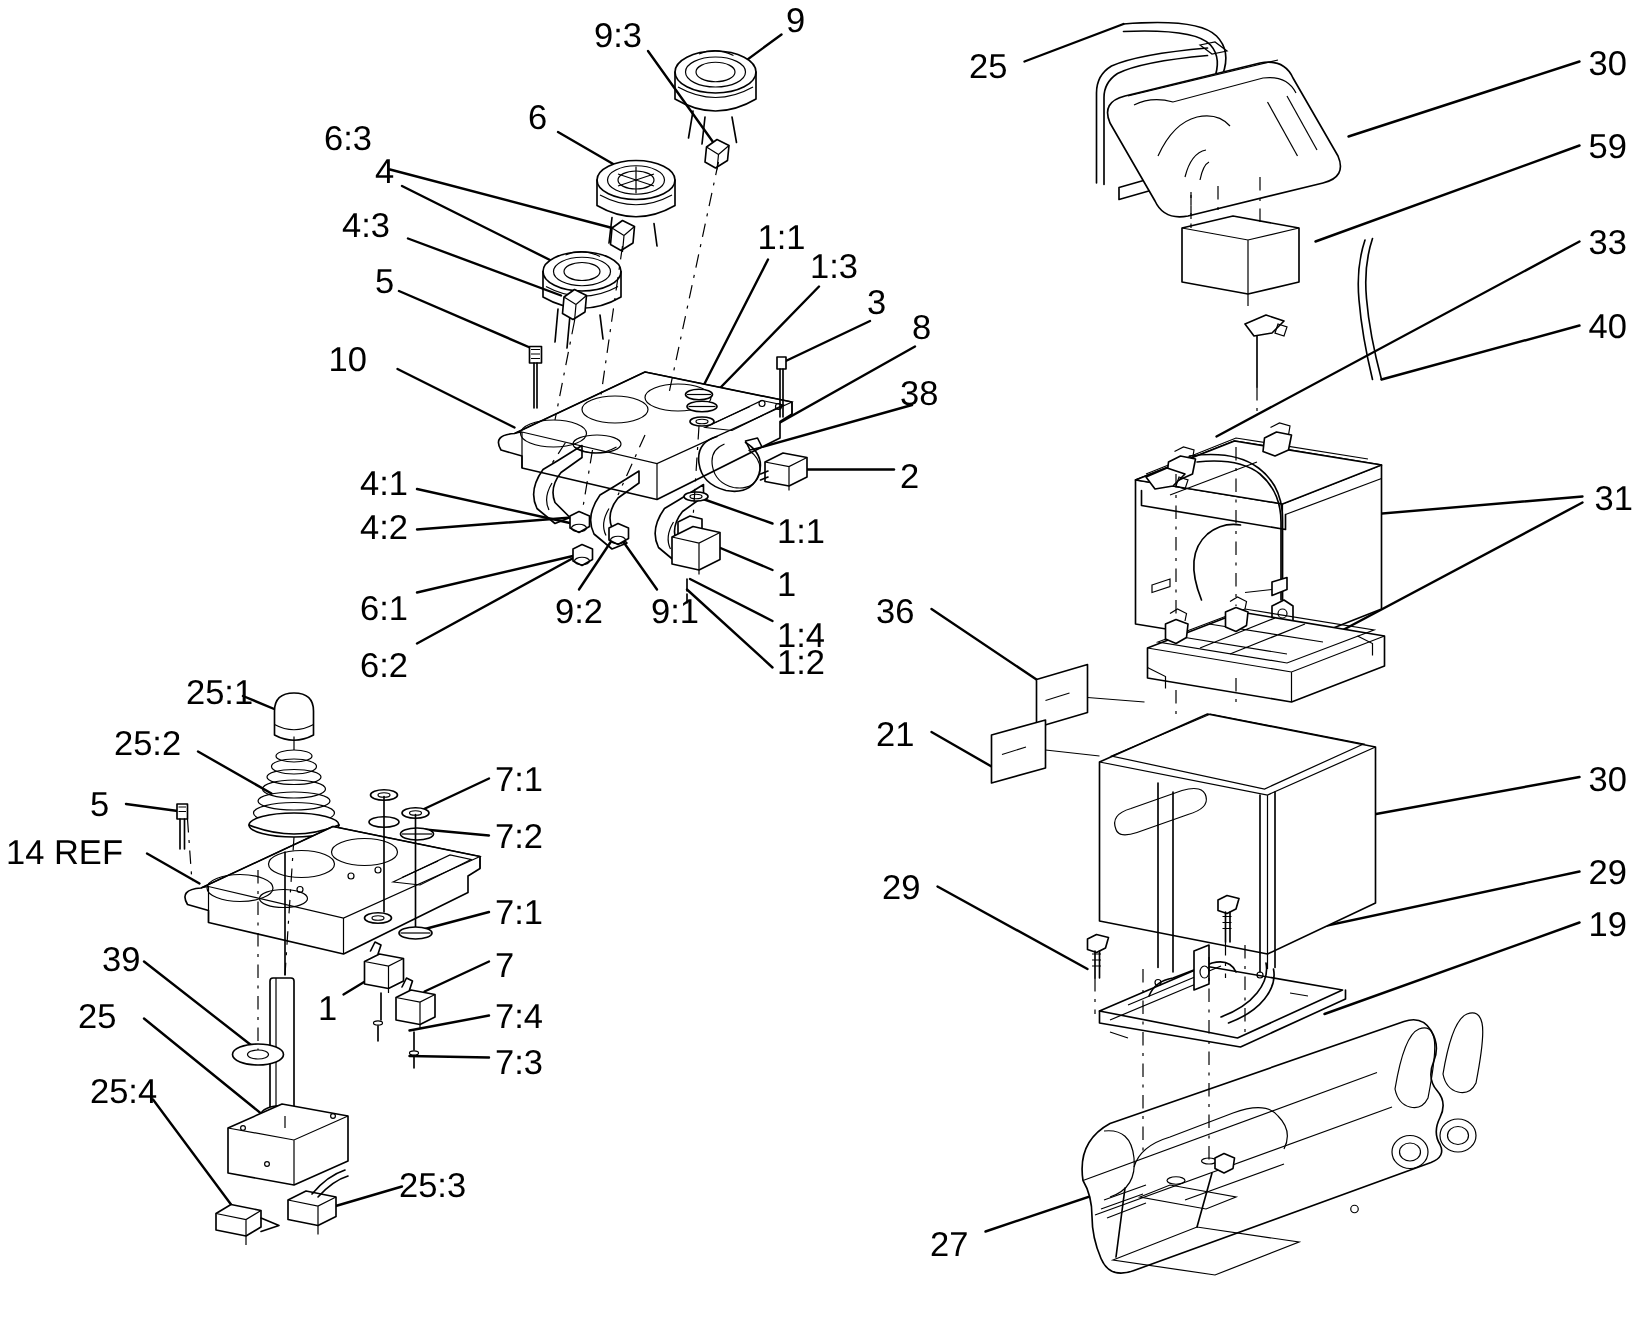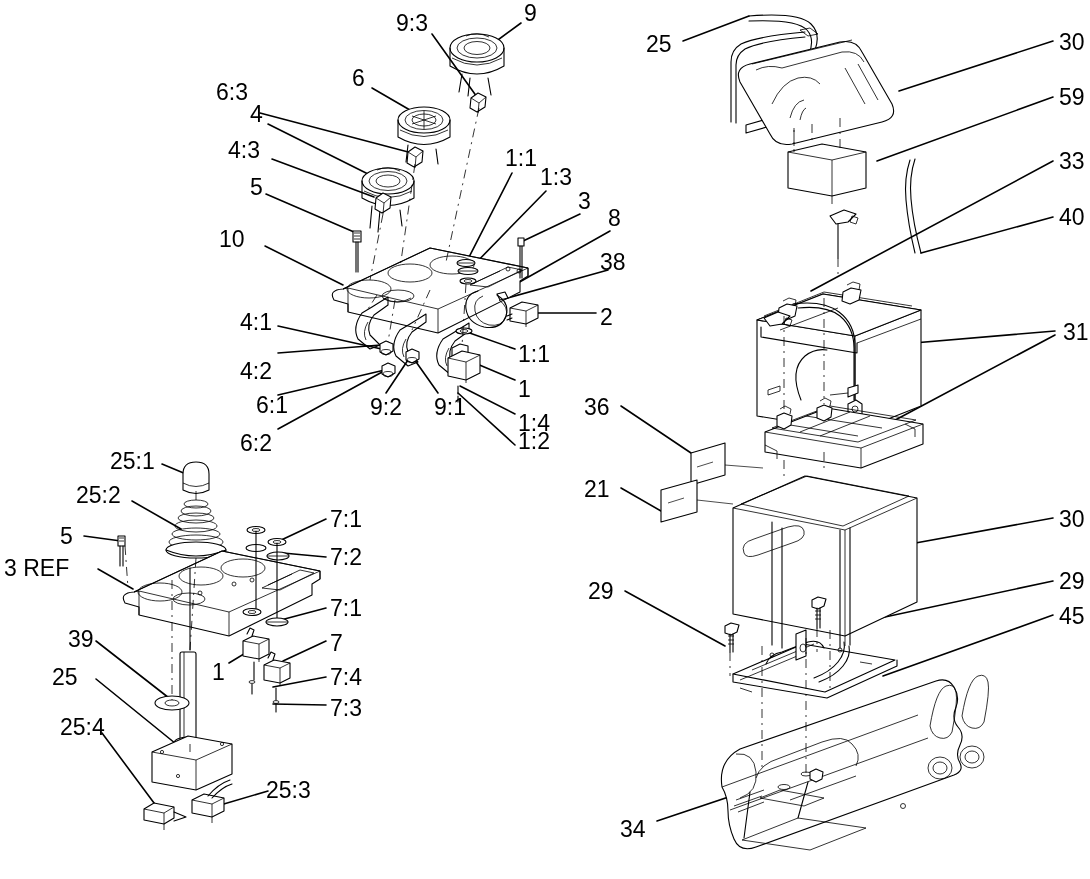--- a/index.html
+++ b/index.html
@@ -525,34 +525,34 @@
   <span class="lbl" style="left:228px;top:139px">4:3</span>
   <span class="lbl" style="left:250px;top:176px">5</span>
   <span class="lbl" style="left:219px;top:228px">10</span>
   <span class="lbl" style="left:505px;top:147px">1:1</span>
   <span class="lbl" style="left:540px;top:166px">1:3</span>
   <span class="lbl" style="left:578px;top:190px">3</span>
   <span class="lbl" style="left:608px;top:207px">8</span>
   <span class="lbl" style="left:600px;top:251px">38</span>
   <span class="lbl" style="left:600px;top:306px">2</span>
   <span class="lbl" style="left:240px;top:311px">4:1</span>
-  <span class="lbl" style="left:240px;top:360px">4:2</span>
-  <span class="lbl" style="left:256px;top:394px">6:1</span>
+  <span class="lbl" style="left:240px;top:340px">4:2</span>
+  <span class="lbl" style="left:240px;top:394px">6:1</span>
   <span class="lbl" style="left:240px;top:432px">6:2</span>
   <span class="lbl" style="left:370px;top:396px">9:2</span>
   <span class="lbl" style="left:434px;top:396px">9:1</span>
   <span class="lbl" style="left:518px;top:343px">1:1</span>
   <span class="lbl" style="left:518px;top:378px">1</span>
   <span class="lbl" style="left:518px;top:412px">1:4</span>
   <span class="lbl" style="left:518px;top:430px">1:2</span>
 
-  <span class="lbl" style="left:110px;top:450px">25:1</span>
+  <span class="lbl" style="left:124px;top:450px">25:1</span>
   <span class="lbl" style="left:76px;top:484px">25:2</span>
   <span class="lbl" style="left:60px;top:525px">5</span>
-  <span class="lbl" style="left:4px;top:557px">3 REF</span>
+  <span class="lbl" style="left:4px;top:557px">14 REF</span>
   <span class="lbl" style="left:68px;top:628px">39</span>
   <span class="lbl" style="left:52px;top:666px">25</span>
   <span class="lbl" style="left:60px;top:716px">25:4</span>
   <span class="lbl" style="left:266px;top:779px">25:3</span>
   <span class="lbl" style="left:330px;top:508px">7:1</span>
   <span class="lbl" style="left:330px;top:546px">7:2</span>
   <span class="lbl" style="left:330px;top:597px">7:1</span>
   <span class="lbl" style="left:330px;top:632px">7</span>
   <span class="lbl" style="left:330px;top:666px">7:4</span>
   <span class="lbl" style="left:330px;top:697px">7:3</span>
@@ -562,18 +562,18 @@
   <span class="lbl" style="left:1059px;top:31px">30</span>
   <span class="lbl" style="left:1059px;top:86px">59</span>
   <span class="lbl" style="left:1059px;top:150px">33</span>
   <span class="lbl" style="left:1059px;top:206px">40</span>
   <span class="lbl" style="left:1063px;top:321px">31</span>
 
   <span class="lbl" style="left:584px;top:396px">36</span>
   <span class="lbl" style="left:584px;top:478px">21</span>
   <span class="lbl" style="left:1059px;top:508px">30</span>
   <span class="lbl" style="left:1059px;top:570px">29</span>
-  <span class="lbl" style="left:1059px;top:605px">45</span>
+  <span class="lbl" style="left:1059px;top:605px">19</span>
   <span class="lbl" style="left:588px;top:580px">29</span>
-  <span class="lbl" style="left:620px;top:818px">34</span>
+  <span class="lbl" style="left:620px;top:818px">27</span>
 </div>
 
 </div>
 
 </body></html>

